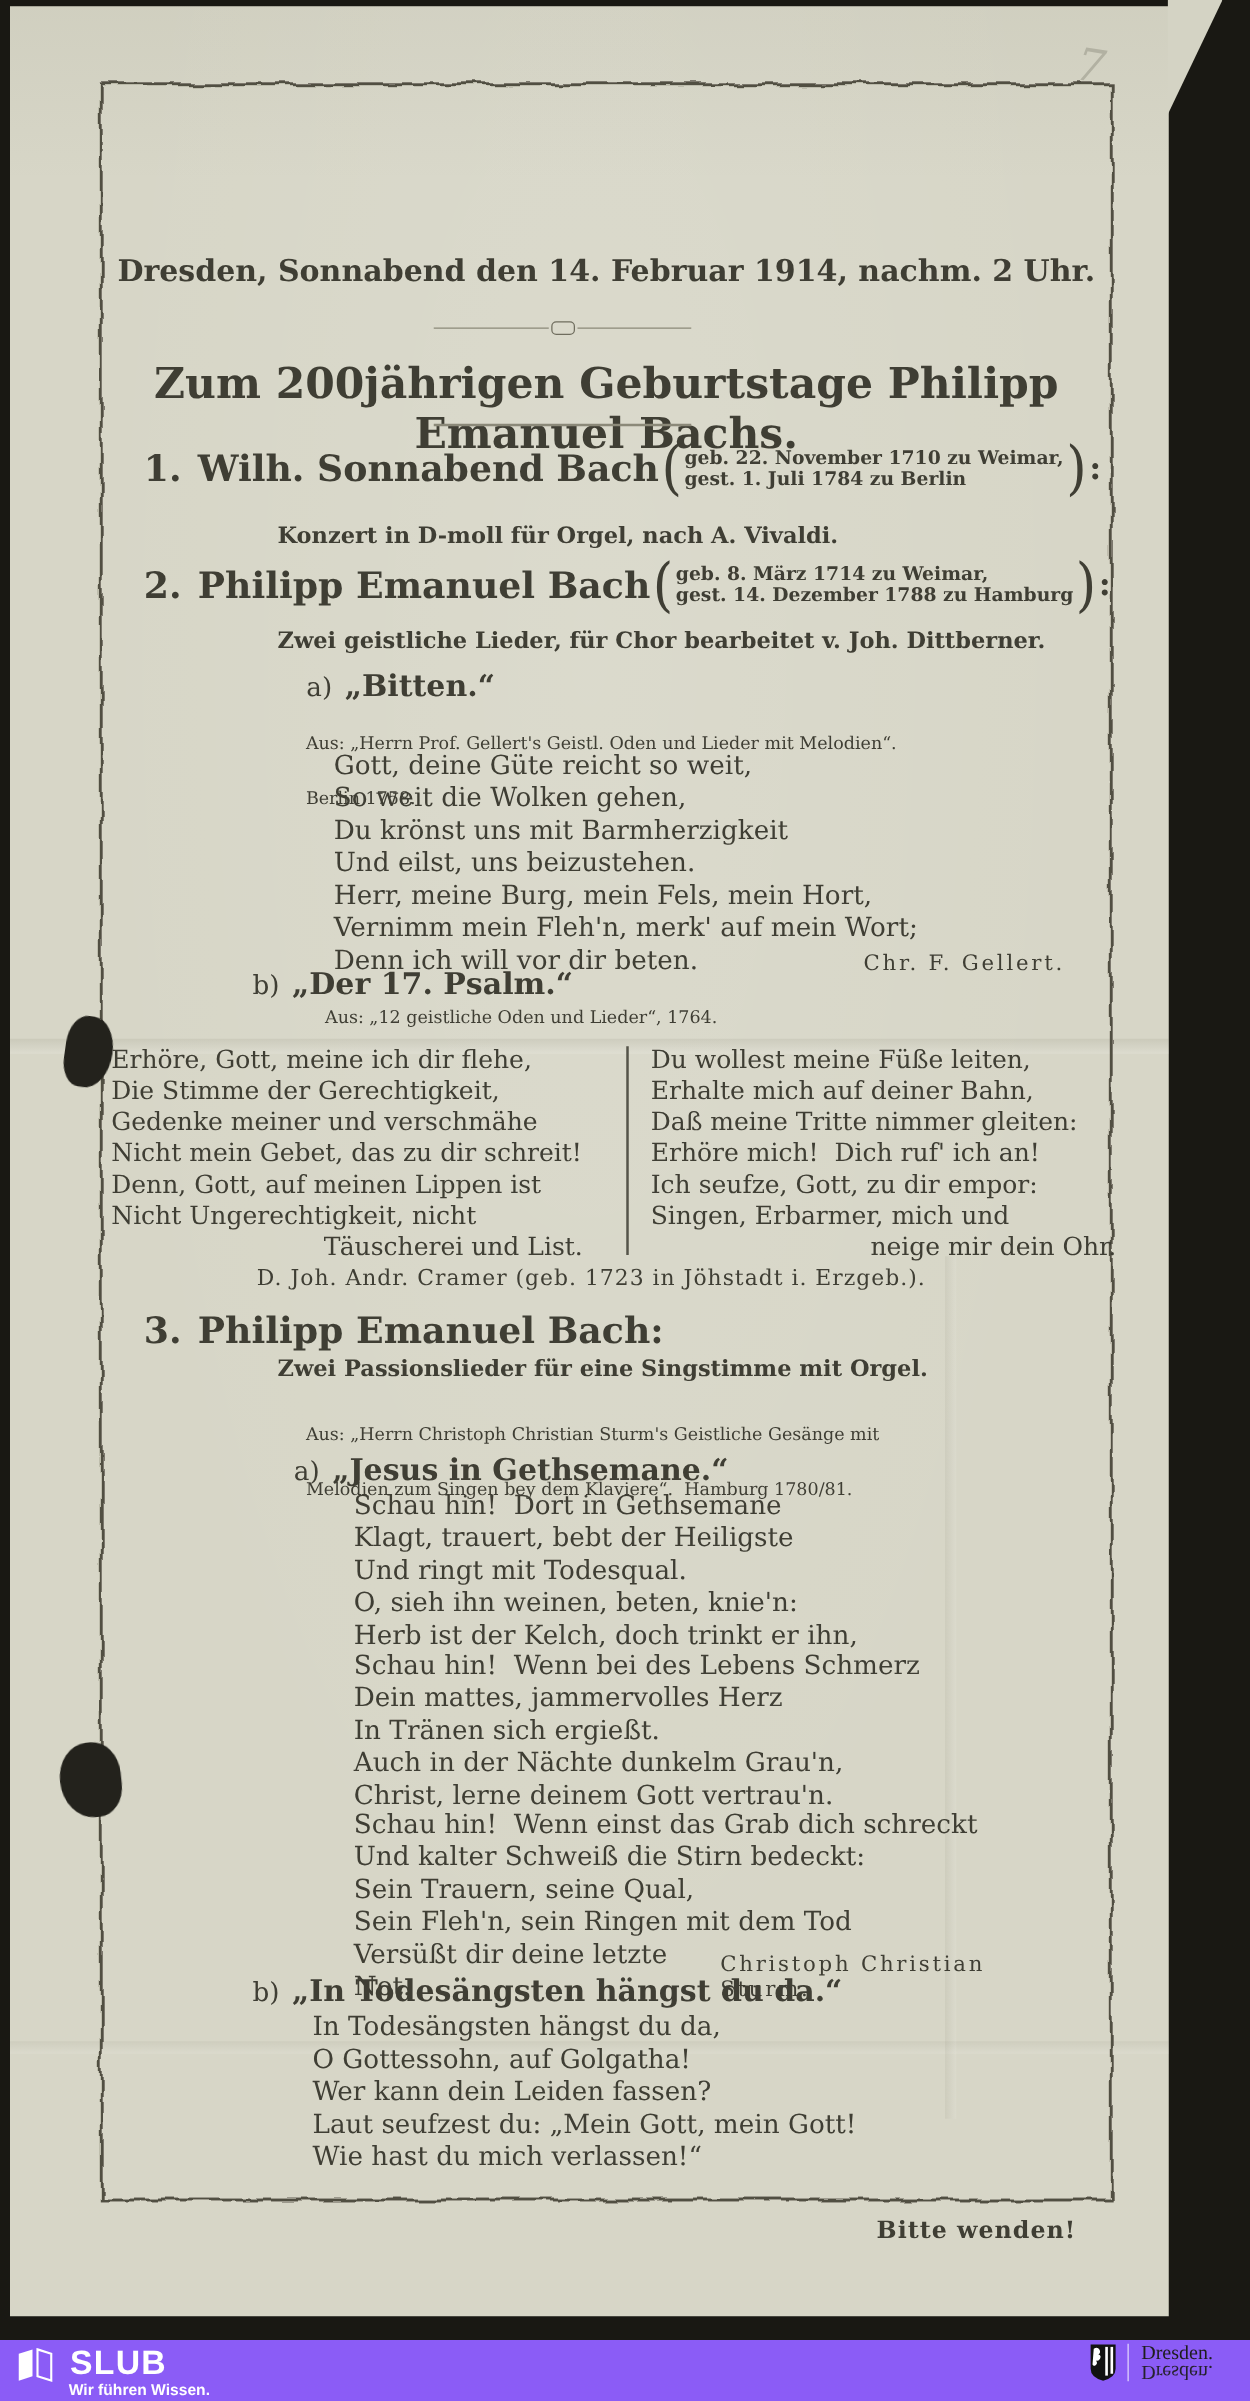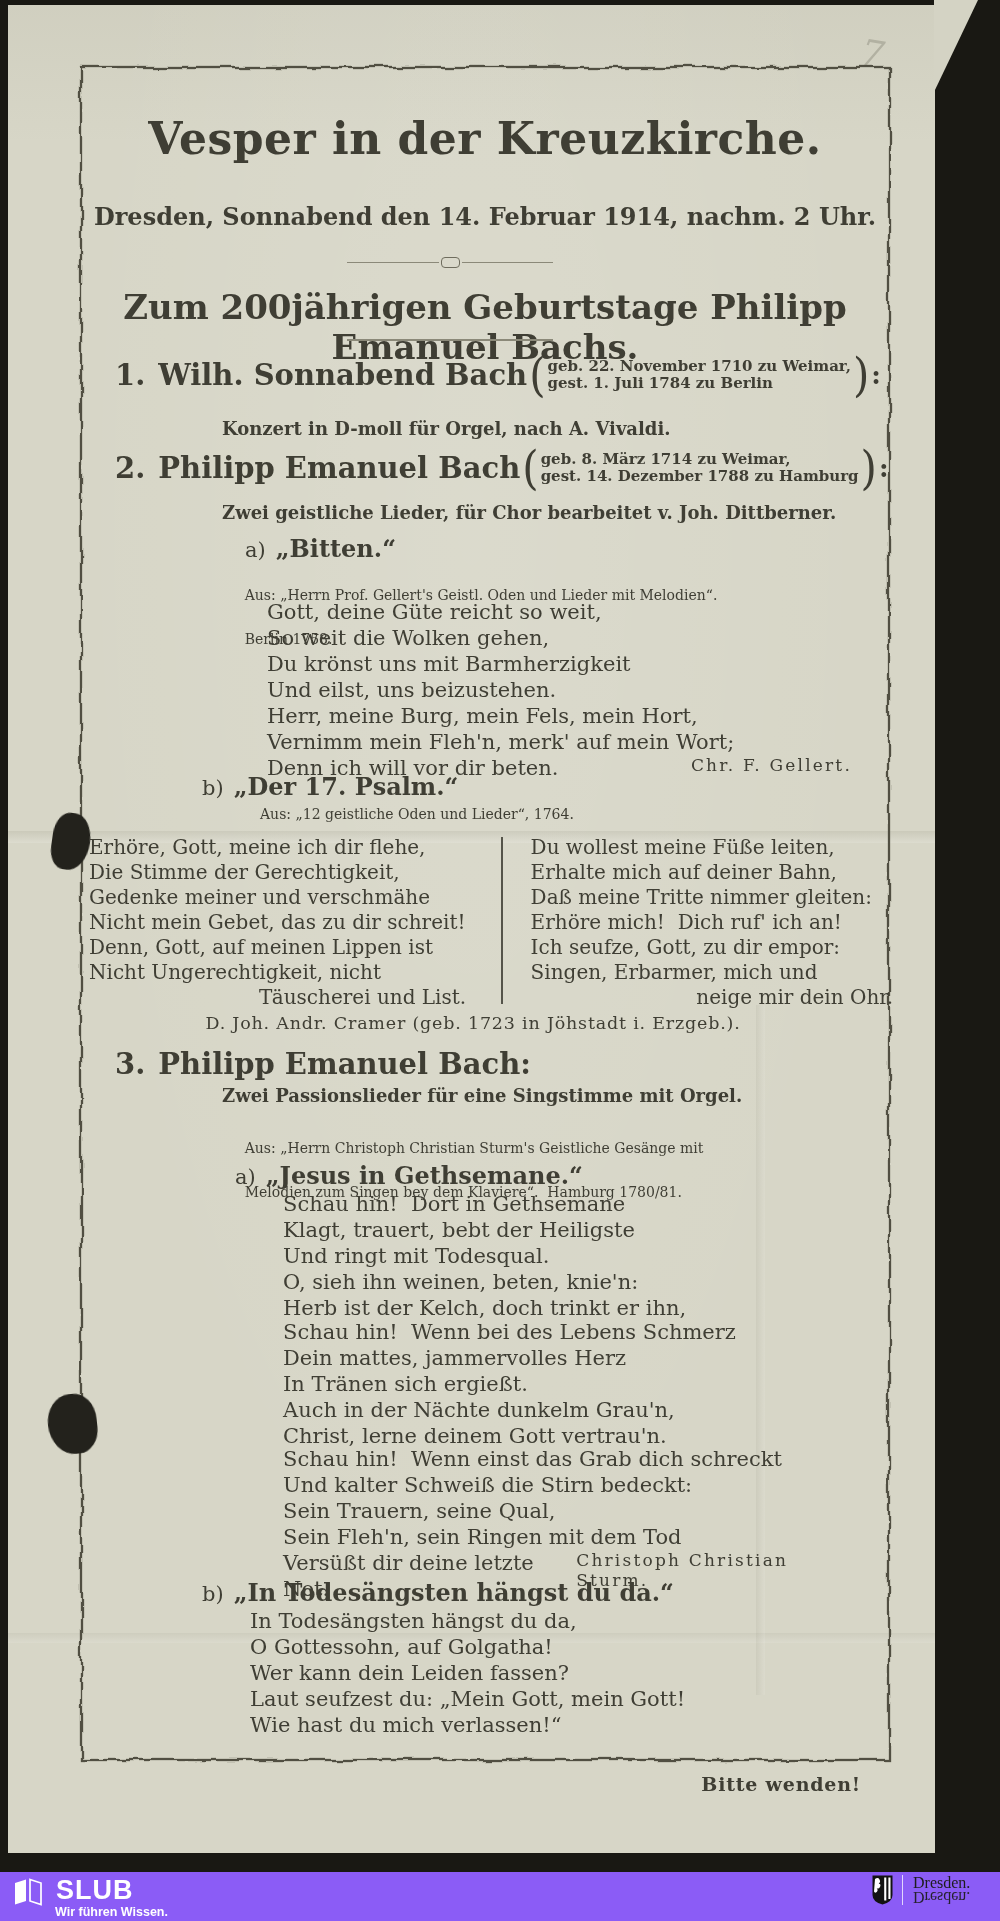--- a/index.html
+++ b/index.html
@@ -62,28 +62,28 @@
   .sec-bitten{top:473px;left:170px;}
   .sec-psalm{top:711px;left:127px;}
   .sec-geth{top:1100px;left:160px;}
   .sec-todes{top:1517px;left:127px;}
   .source{font-size:14px;line-height:22px;white-space:pre-wrap;}
   .src-bitten{top:501px;left:143px;width:620px;text-indent:44px;}
   .src-psalm{top:742px;left:185px;}
   .src-item3{top:1054px;left:143px;width:630px;text-indent:64px;}
   .poem .line{font-size:21px;line-height:26px;white-space:pre-wrap;}
   .poem-bitten{top:538px;left:192px;width:585px;}
-  .poem-row{display:flex;justify-content:space-between;align-items:flex-start;}
+  .poem-row{display:flex;justify-content:space-between;align-items:flex-end;}
   .attrib{font-size:17px;letter-spacing:2.2px;white-space:pre-wrap;}
   .psalm-cols{top:774px;left:8px;width:812px;display:flex;}
   .psalm-col{width:418px;}
   .psalm-col .line{font-size:20px;line-height:25px;white-space:pre-wrap;}
   .psalm-col.left{padding-left:6px;box-sizing:border-box;}
   .psalm-col.left .line:last-child{padding-left:170px;}
-  .psalm-col.right{flex:1;padding-left:28px;}
+  .psalm-col.right{flex:1;padding-left:18px;}
   .psalm-col.right .line:last-child{text-align:right;padding-right:2px;}
   .col-div{width:1.6px;background:#55544a;margin:2px 0 6px 0;}
   .psalm-credit{top:952px;left:8px;width:780px;text-align:center;
     font-size:17.5px;letter-spacing:0.8px;white-space:pre-wrap;}
   .stanza1{top:1130px;left:208px;width:570px;}
   .stanza2{top:1258px;left:208px;width:570px;}
   .stanza3{top:1385px;left:208px;width:575px;}
   .todes-stanza{top:1547px;left:175px;width:570px;}
   .blot{position:absolute;background:#23221c;filter:blur(0.6px);}
   .blot1{left:44px;top:808px;width:38px;height:57px;border-radius:46% 54% 58% 42%;transform:rotate(8deg);}
@@ -117,21 +117,20 @@
     <defs>
       <filter id="wavy" x="-5%" y="-5%" width="110%" height="110%">
         <feTurbulence type="fractalNoise" baseFrequency="0.045" numOctaves="2" seed="7" result="n"></feTurbulence>
         <feDisplacementMap in="SourceGraphic" in2="n" scale="7"></feDisplacementMap>
       </filter>
     </defs>
     <rect x="6" y="6" width="808" height="1693" fill="none" stroke="#514f43" stroke-width="2.3" filter="url(#wavy)"></rect>
   </svg>
 
   <div class="content">
-    <h1 class="title c-center">Vesper in der Kreuzkirche.</h1>
     <div class="dateline c-center">Dresden, Sonnabend den 14. Februar 1914, nachm. 2 Uhr.</div>
     <div class="ornament">
       <span class="orn-line"></span>
         <span class="orn-pill"></span>
         <span class="orn-line"></span>
     </div>
     <div class="occasion c-center">Zum 200jährigen Geburtstage Philipp Emanuel Bachs.</div>
     <div class="rule"></div>
 
     <div class="item-head item1">

